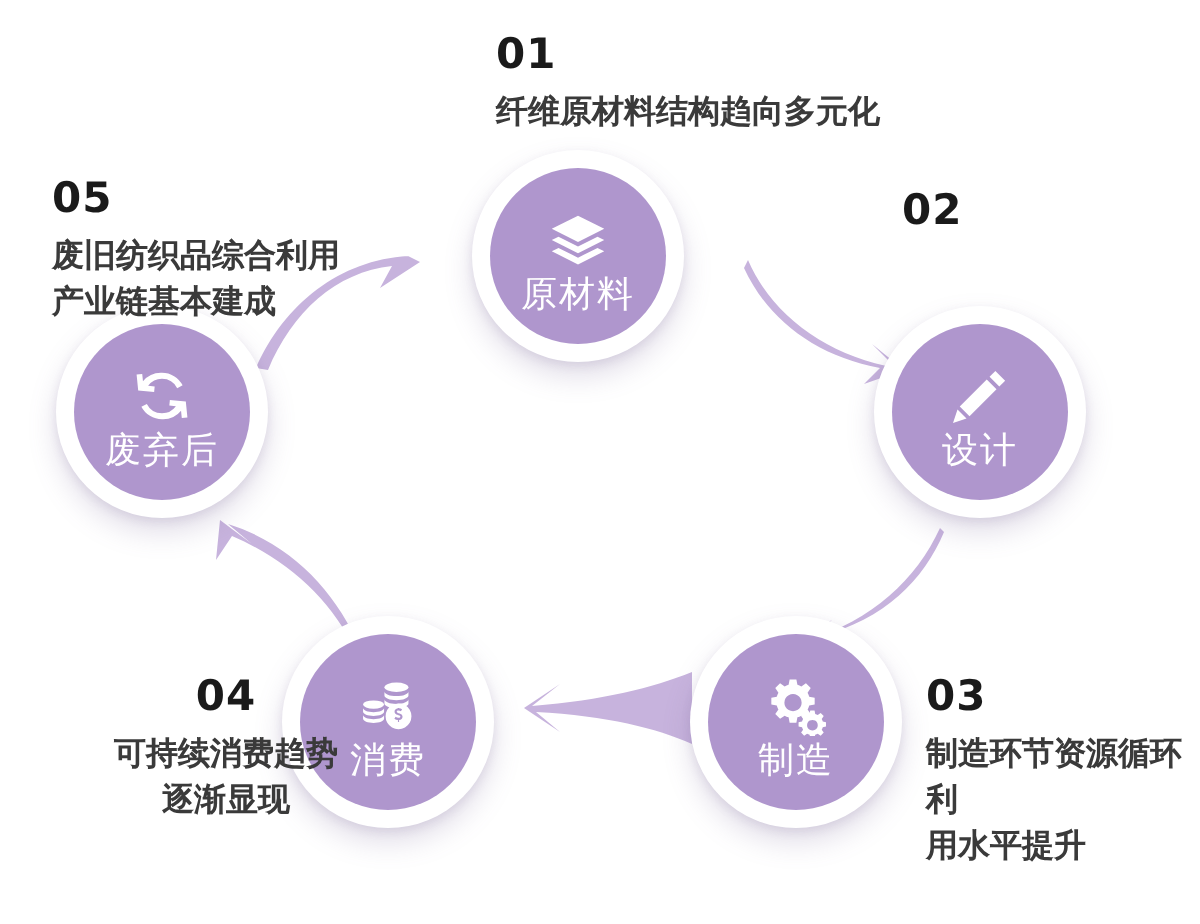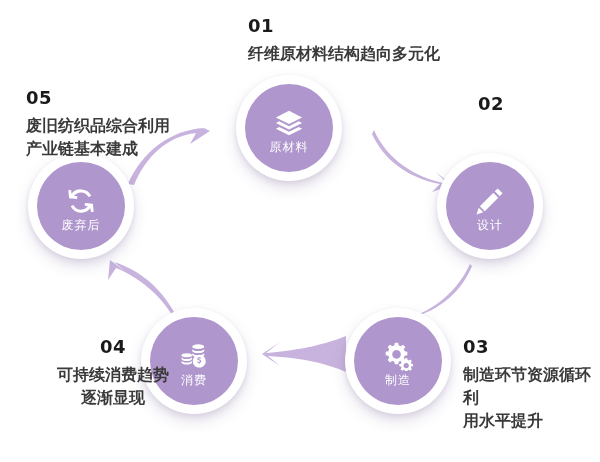--- a/index.html
+++ b/index.html
@@ -29,54 +29,54 @@
     padding-top:4px;
   }
   .node .ico{
     width:30px;height:30px;
     display:block;
     margin-bottom:3px;
   }
   .node .ico svg{display:block;width:30px;height:30px;fill:#ffffff;}
   .node .nlabel{
     color:#ffffff;
-    font-size:12px;
+    font-size:18px;
     letter-spacing:1px;
     line-height:1;
     font-weight:400;
     white-space:nowrap;
   }
 
   
   #node-material{left:236px;top:75px;}
   #node-design  {left:437px;top:153px;}
   #node-manufacture{left:345px;top:308px;}
   #node-consume {left:141px;top:308px;}
   #node-waste   {left:28px;  top:153px;}
 
   
   .cap{position:absolute;}
   .cap .num{
-    font-size:18px;
+    font-size:21px;
     font-weight:bold;
     color:#1a1a1a;
     line-height:1;
     letter-spacing:0.5px;
     margin-bottom:7px;
     font-family:"DejaVu Sans",sans-serif;
   }
   .cap .desc{
     font-size:16px;
     font-weight:bold;
     color:#3a3a3a;
     line-height:1.45;
     white-space:pre-line;
   }
   #cap-01{left:248px;top:17px;}
-  #cap-02{left:478px;top:95px;}
+  #cap-02{left:451px;top:95px;}
   #cap-03{left:463px;top:338px;}
   #cap-04{left:57px; top:338px;text-align:center;}
   #cap-05{left:26px; top:89px;}
 
   
   .arrow{position:absolute;}
   .arrow svg{display:block;overflow:visible;}
   .arrow path{fill:#c7b3dd;}
   #arrow-1{left:126px;top:122px;}
   #arrow-2{left:372px;top:128px;}

